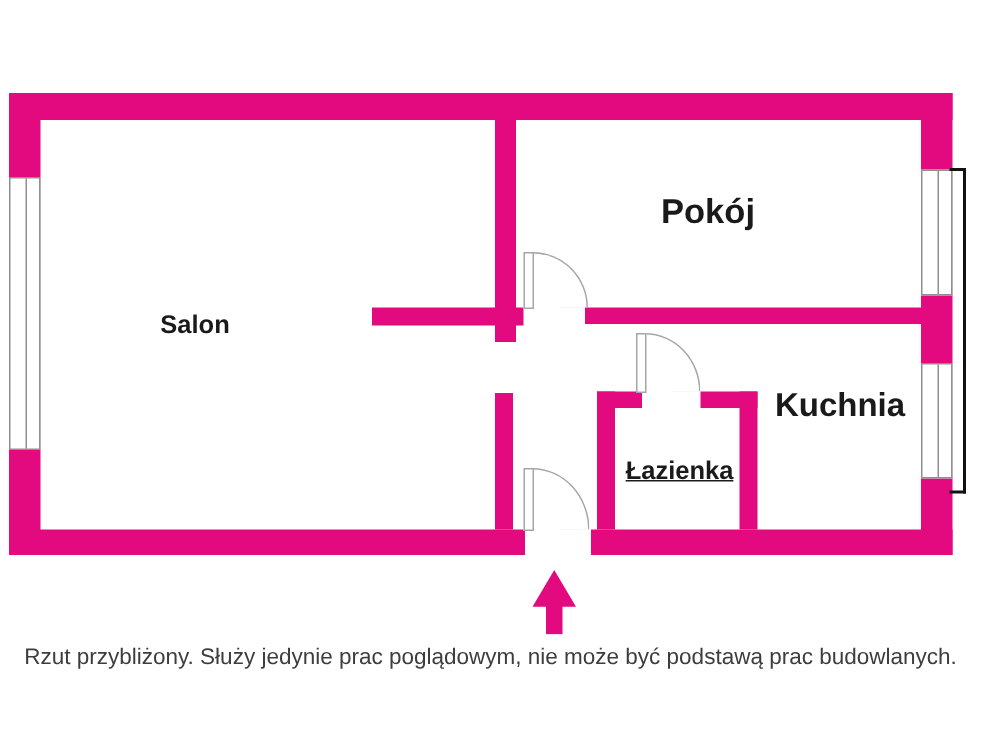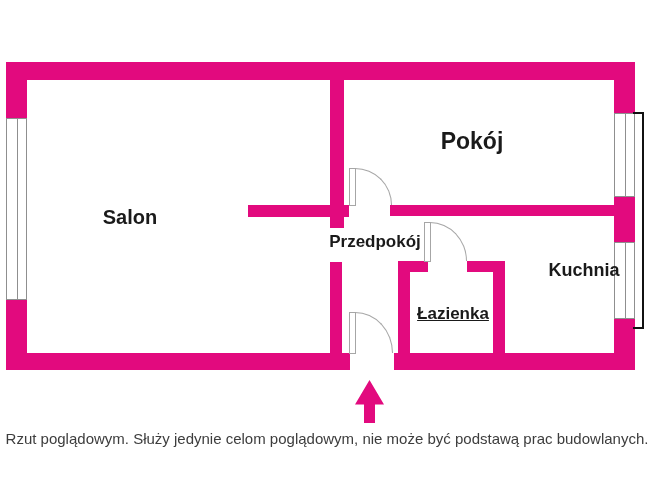--- a/index.html
+++ b/index.html
@@ -83,21 +83,20 @@
   <div class="door-leaf" style="left:349px;top:168px;width:7px;height:38px;"></div>
 
   <div class="door-arc" style="left:430px;top:222px;width:37px;height:39px;"></div>
   <div class="door-leaf" style="left:424px;top:222px;width:7px;height:40px;"></div>
 
   <div class="door-arc" style="left:355px;top:312px;width:38px;height:41px;"></div>
   <div class="door-leaf" style="left:349px;top:312px;width:7px;height:42px;"></div>
 
   <div class="arrow"></div>
 
-  <div class="room-label" style="left:130px;top:217px;font-size:20px;">Salon</div>
+  <div class="room-label" style="left:130px;top:217px;font-size:17px;">Salon</div>
   <div class="room-label" style="left:472px;top:141px;font-size:23px;">Pokój</div>
-  <div class="room-label" style="left:375px;top:242px;font-size:17px;">Przedpokój</div>
-  <div class="room-label" style="left:560px;top:270px;font-size:18px;margin-left:24px;">Kuchnia</div>
+  <div class="room-label" style="left:560px;top:270px;font-size:22px;">Kuchnia</div>
   <div class="room-label" style="left:453px;top:314px;font-size:17px;text-decoration:underline;">Łazienka</div>
 
-  <div class="caption">Rzut poglądowym. Służy jedynie celom poglądowym, nie może być podstawą prac budowlanych.</div>
+  <div class="caption">Rzut przybliżony. Służy jedynie prac poglądowym, nie może być podstawą prac budowlanych.</div>
 
 </div>
 
 </body></html>

